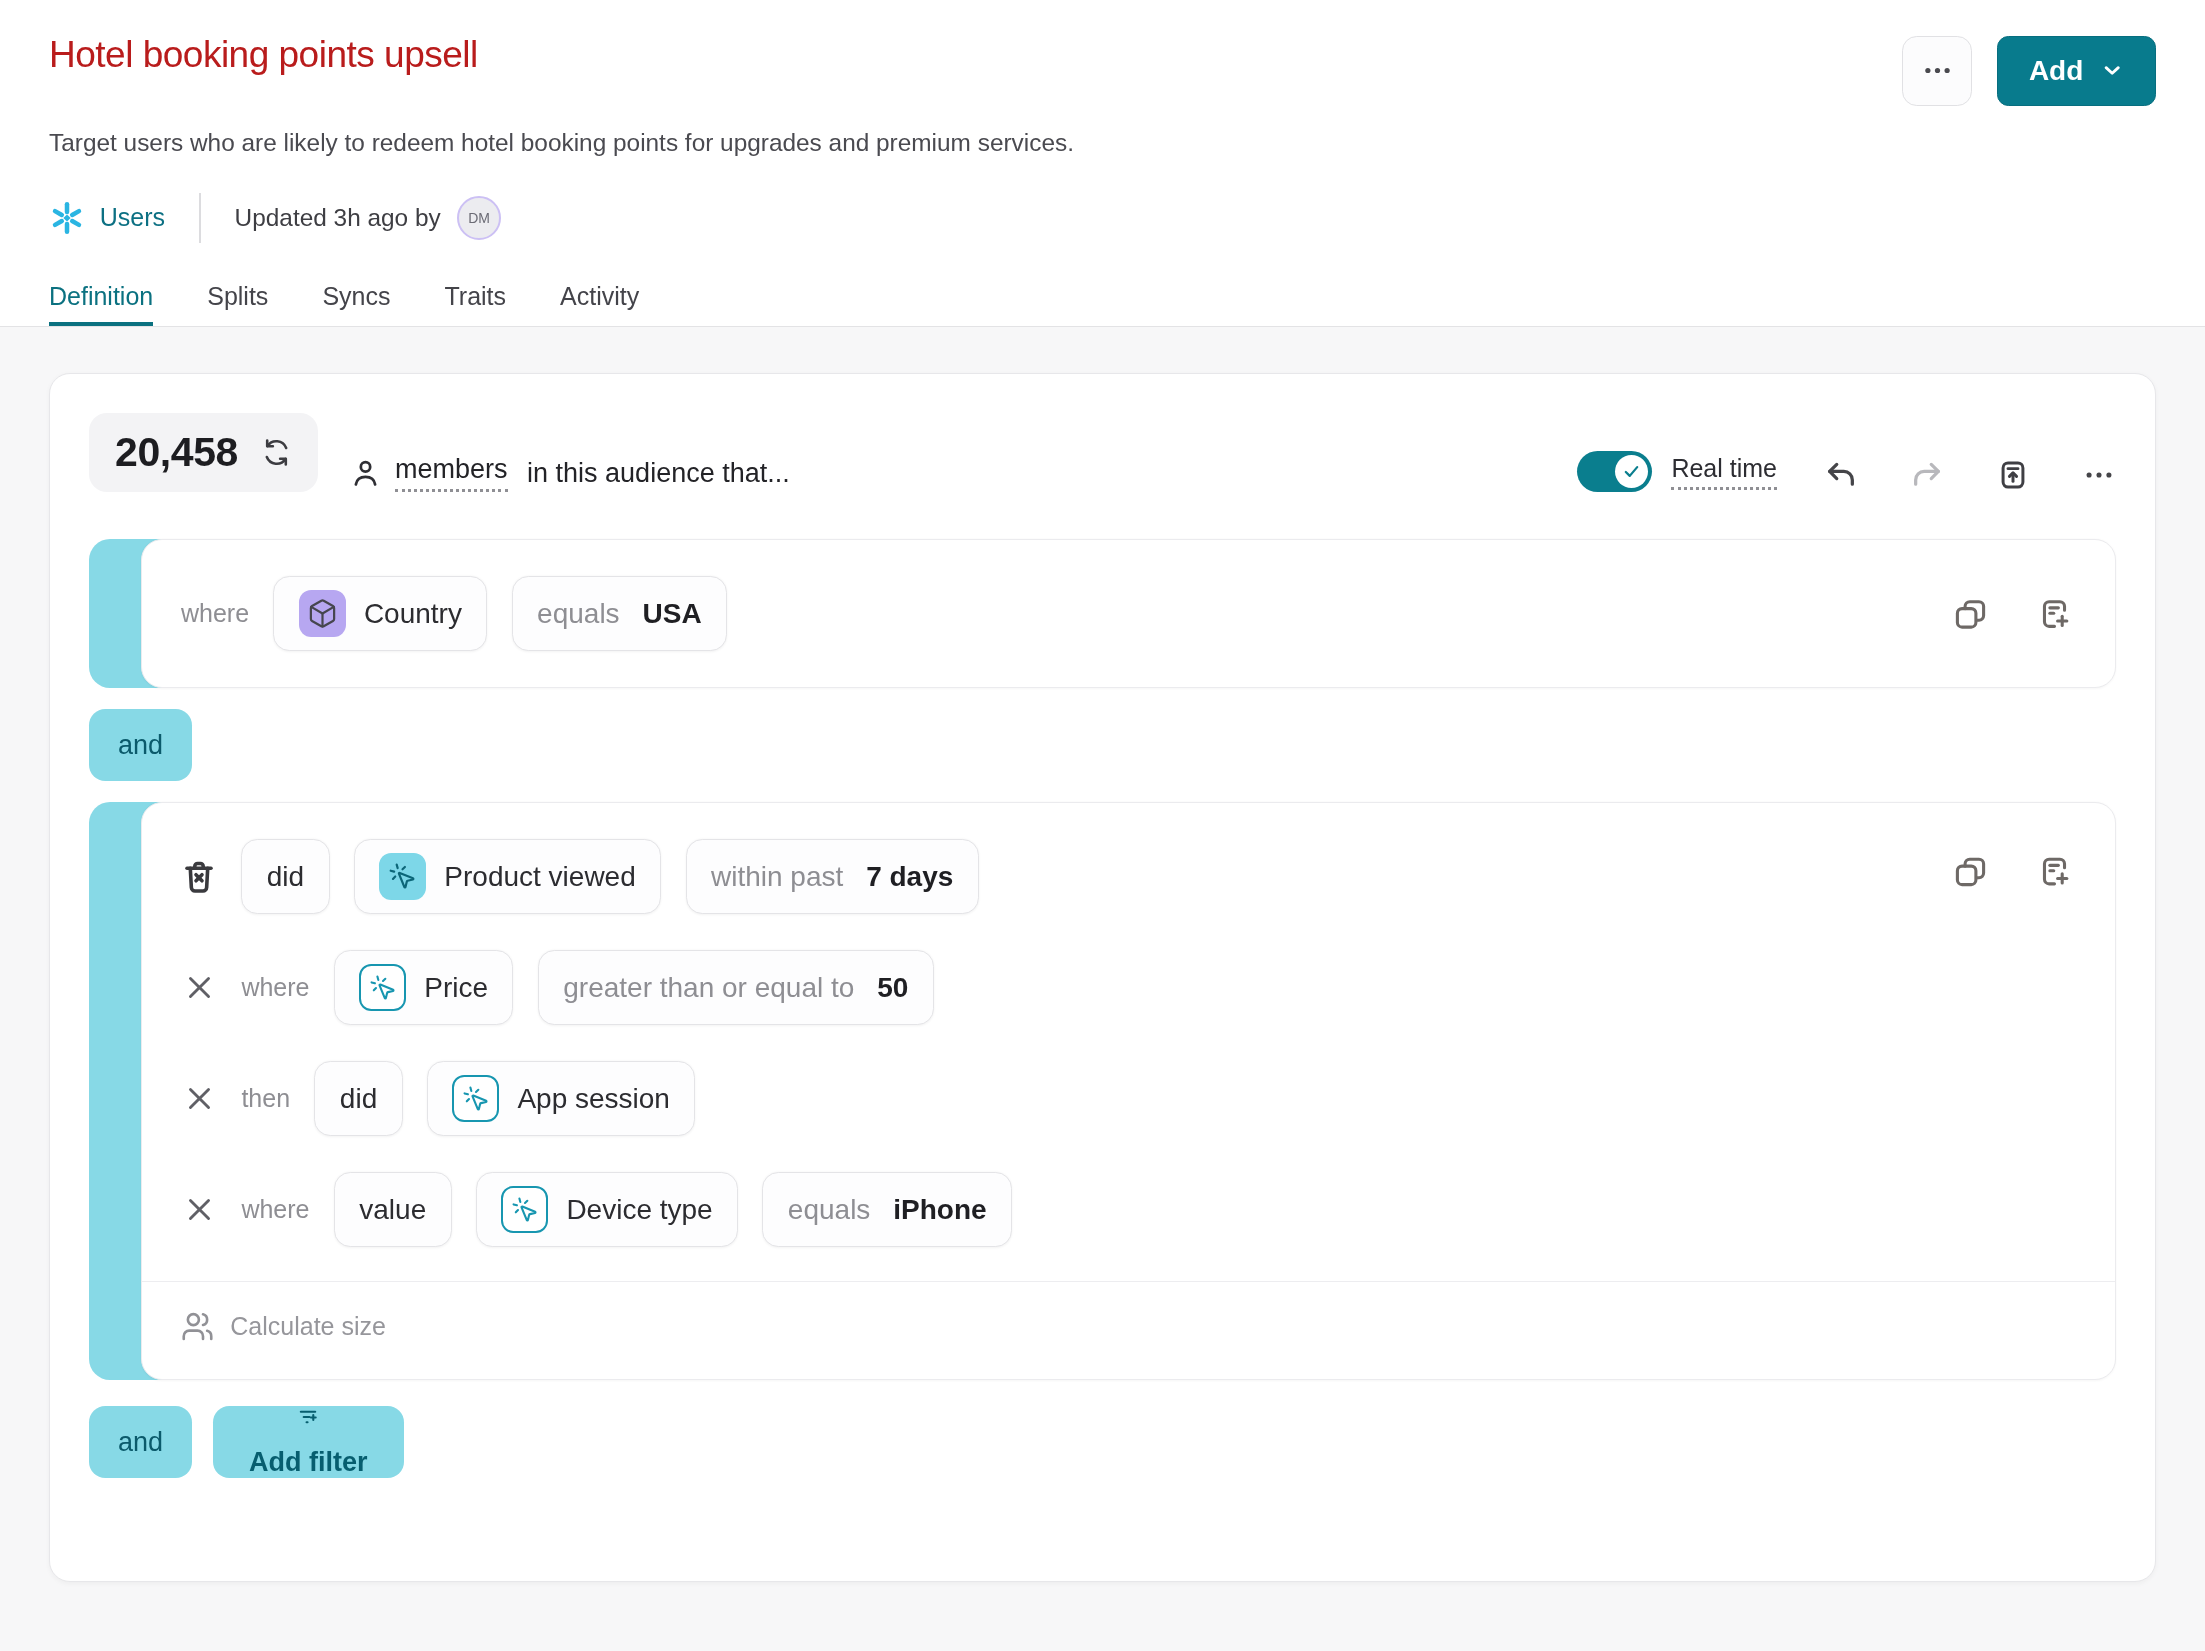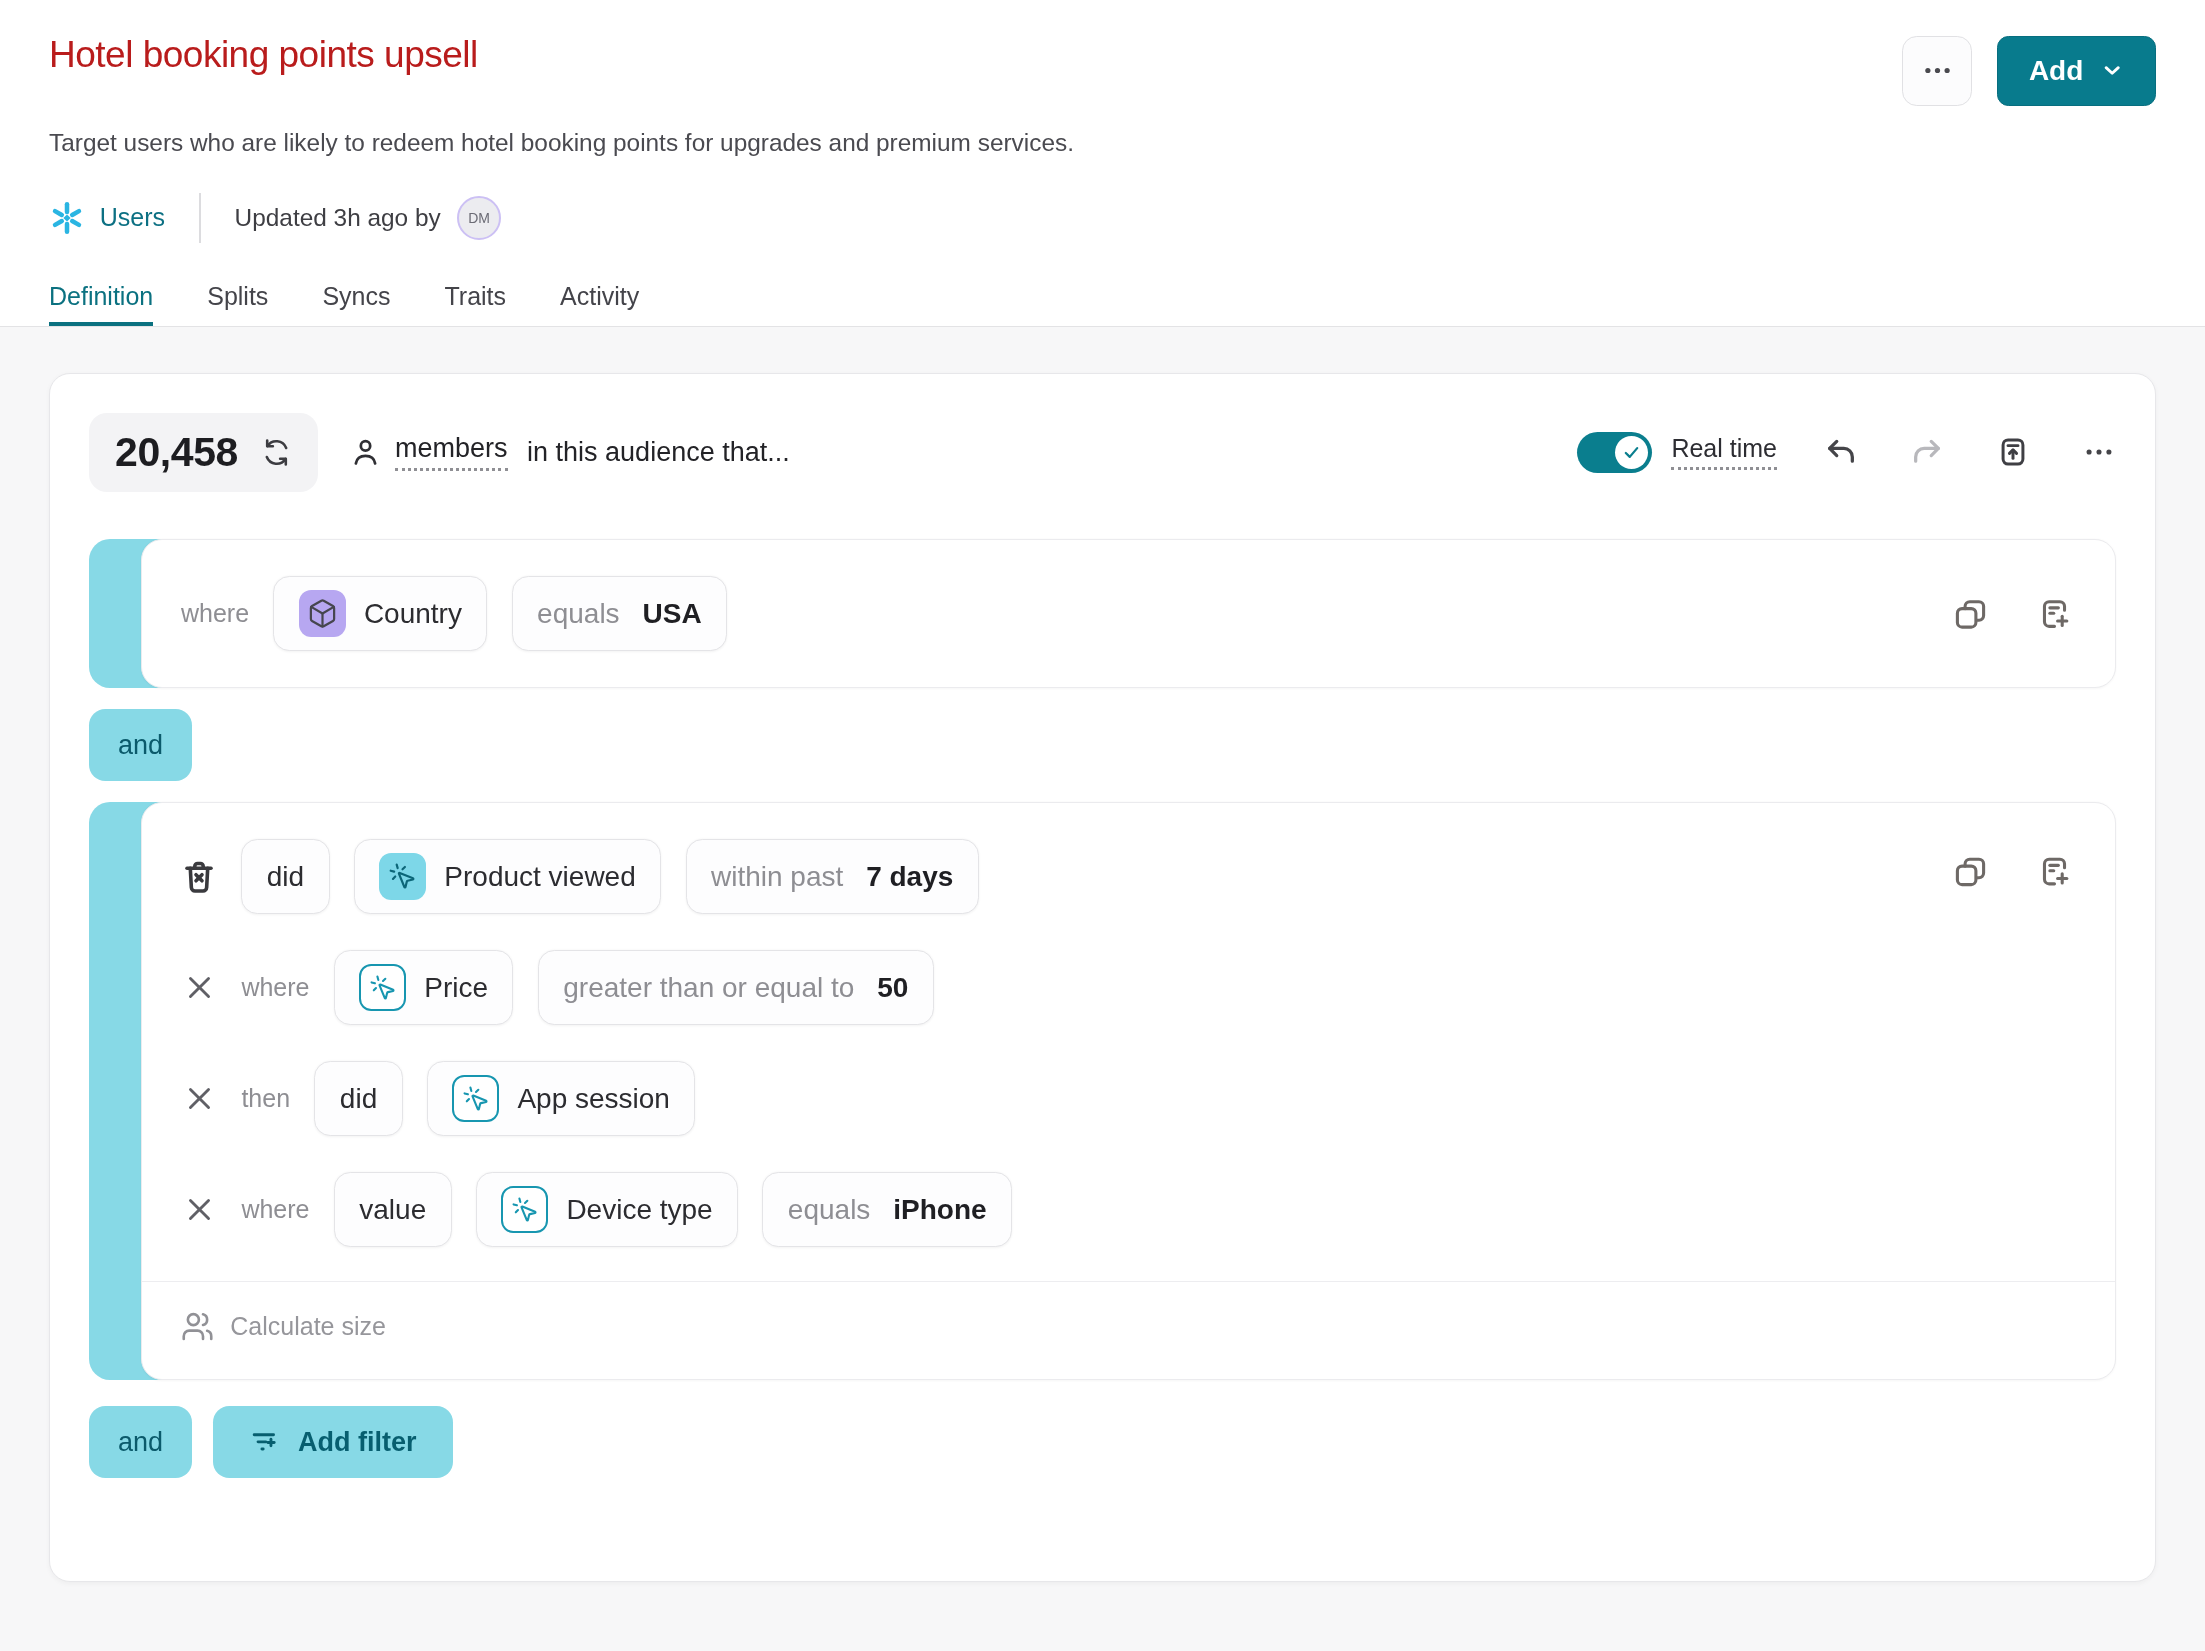--- a/index.html
+++ b/index.html
@@ -54,21 +54,21 @@
   .tab.active { color: #0b7180; border-bottom-color: #0b7180; font-weight: 400; }
 
   
   .main { padding: 46px 49px 0; }
   .panel {
     background: #fff; border: 0.8px solid #e7e7ea; border-radius: 21px;
     box-shadow: 0 1.6px 4.9px rgba(25,25,35,.04);
     padding: 39px 39px 73px;
     min-height: 1209px;
   }
-  .topbar { display: flex; align-items: center; }
+  .topbar { display: flex; align-items: flex-end; }
   .count-pill {
     display: flex; align-items: center; gap: 23px;
     background: #f3f3f5; border-radius: 18px; padding: 16.3px 26px;
   }
   .count { font-size: 41px; font-weight: 700; color: #1d1d21; letter-spacing: -0.4px; }
   .refresh-btn { color: #3c3c41; display: flex; }
   .members-line { display: flex; align-items: center; gap: 13px; margin-left: 31px; }
   .person-icon { color: #2f2f34; }
   .members-link {
     font-size: 27px; color: #232327;
@@ -149,21 +149,21 @@
     display: flex; align-items: center; gap: 16.3px;
     padding: 28px 0 0; color: #96969b; font-size: 25px;
   }
   .calc-row .uicon { color: #919196; }
 
   .bottom-actions { display: flex; align-items: center; gap: 21px; margin-top: 26px; }
   .bottom-actions .connector { margin: 0; }
   .add-filter {
     display: inline-flex; align-items: center; gap: 18px;
     height: 72px; padding: 0 36px; border-radius: 16.3px;
-    background: #87d9e6; color: #075e6f; font-size: 27px; font-weight: 700;
+    background: #87d9e6; color: #075e6f; font-size: 27px; font-weight: 700; flex-direction: column;
   }
 </style>
 </head>
 <body>
 
 <header class="header">
   <div class="header-top">
     <h1 class="page-title">Hotel booking points upsell</h1>
     <div class="header-actions">
       <button class="more-btn">

